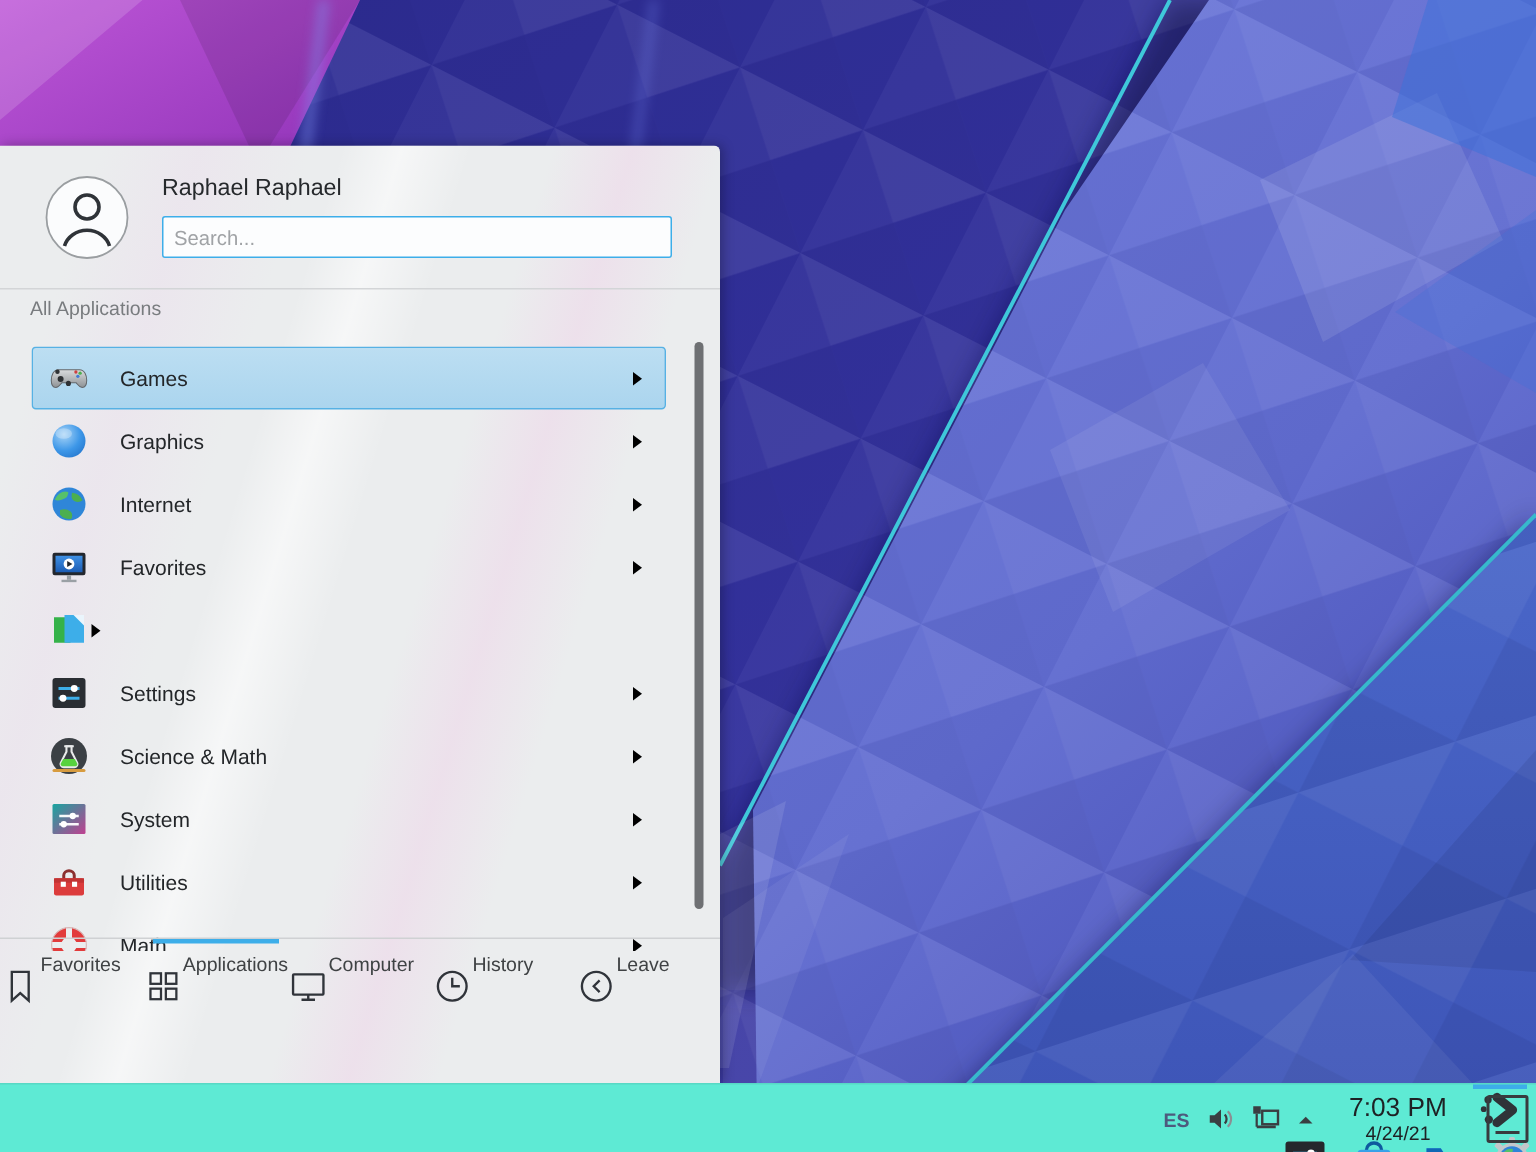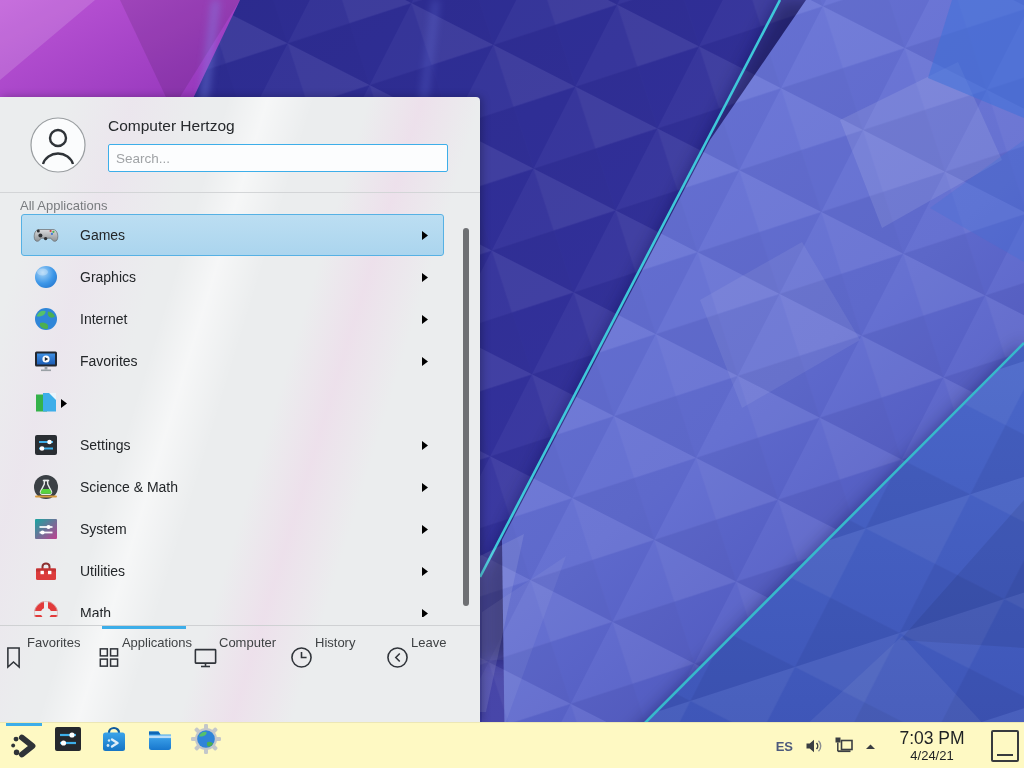--- a/index.html
+++ b/index.html
@@ -28,21 +28,21 @@
     position:absolute; left:108px; top:47px; width:340px; height:28px;
     border:1px solid #3daee9; border-radius:2px; background:#fcfdfe;
     font-family:"Liberation Sans", sans-serif;
     font-size:13.5px; color:#232629; padding:0 7px; outline:none;
   }
   .search-input::placeholder { color:#a0a3a6; }
 
   .section-label { position:absolute; left:20px; top:101px; font-size:13px; color:#797c7f; }
 
   .category-list {
-    position:absolute; left:21px; top:117px; width:423px; height:403px;
+    position:absolute; left:21px; top:134px; width:423px; height:403px;
     overflow:hidden;
   }
   .category-row {
     position:relative; height:42px; display:flex; align-items:center;
     padding:0 14px 0 10px; border:1px solid transparent; border-radius:3px;
     cursor:default;
   }
   .category-row.selected {
     background:linear-gradient(180deg, #bcdef2, #abd5ee);
     border:1px solid #56b1e4;
@@ -62,22 +62,22 @@
     border-top:1px solid #cfd1d3; display:flex;
   }
   .tab-indicator { position:absolute; left:102px; top:0; width:84px; height:3px; background:#3daee9; }
   .footer-tab { width:96px; display:flex; align-items:flex-start; cursor:default; }
   .footer-tab svg { width:27px; height:27px; margin-top:18px; stroke:#30343a; fill:none; stroke-width:1.4; }
   .footer-tab .tab-label { margin-top:9px; font-size:13px; color:#3f4244; }
 
   
   .taskbar {
     position:absolute; left:0; bottom:0; width:1024px; height:46px;
-    background:#fef9c3; border-top:1px solid rgba(0,0,0,.07);
-    display:flex; align-items:flex-start;
+    background:#5eead4; border-top:1px solid rgba(0,0,0,.07);
+    display:flex; align-items:flex-end;flex-direction:column;
   }
   .tb-launcher { position:relative; width:48px; height:46px; display:flex; align-items:center; justify-content:center; }
   .tb-active-line { position:absolute; top:0; left:6px; width:36px; height:3px; background:#3daee9; }
   .tb-launcher svg { width:34px; height:34px; }
   .tb-apps { display:flex; gap:14px; padding-left:4px; align-items:center; }
   .tb-app { width:32px; height:32px; }
   .tb-app svg { width:32px; height:32px; }
 
   .tray { position:absolute; right:4px; top:0; height:46px; display:flex; align-items:center; gap:8px; }
   .kb-layout { font-size:13px; font-weight:bold; color:#4d5a7d; padding:0 2px; }
@@ -364,21 +364,21 @@
     <polygon points="480,556 524,534 486,712 480,712" fill="#ffffff" opacity="0.10"></polygon>
     <polygon points="482,612 566,556 506,722 482,722" fill="#ffffff" opacity="0.06"></polygon>
   </svg>
 
   <div class="menu">
 
     <div class="menu-header">
       <svg class="avatar">
           <use href="#s-avatar"></use>
         </svg>
-      <div class="user-name">Computer Hertzog</div>
+      <div class="user-name">Raphael Raphael</div>
       <input class="search-input" type="text" placeholder="Search..." style="">
     </div>
 
     <div class="section-label">All Applications</div>
 
     <div class="category-list">
 
       <div class="category-row selected">
         <svg class="ci">
             <use href="#i-games"></use>

